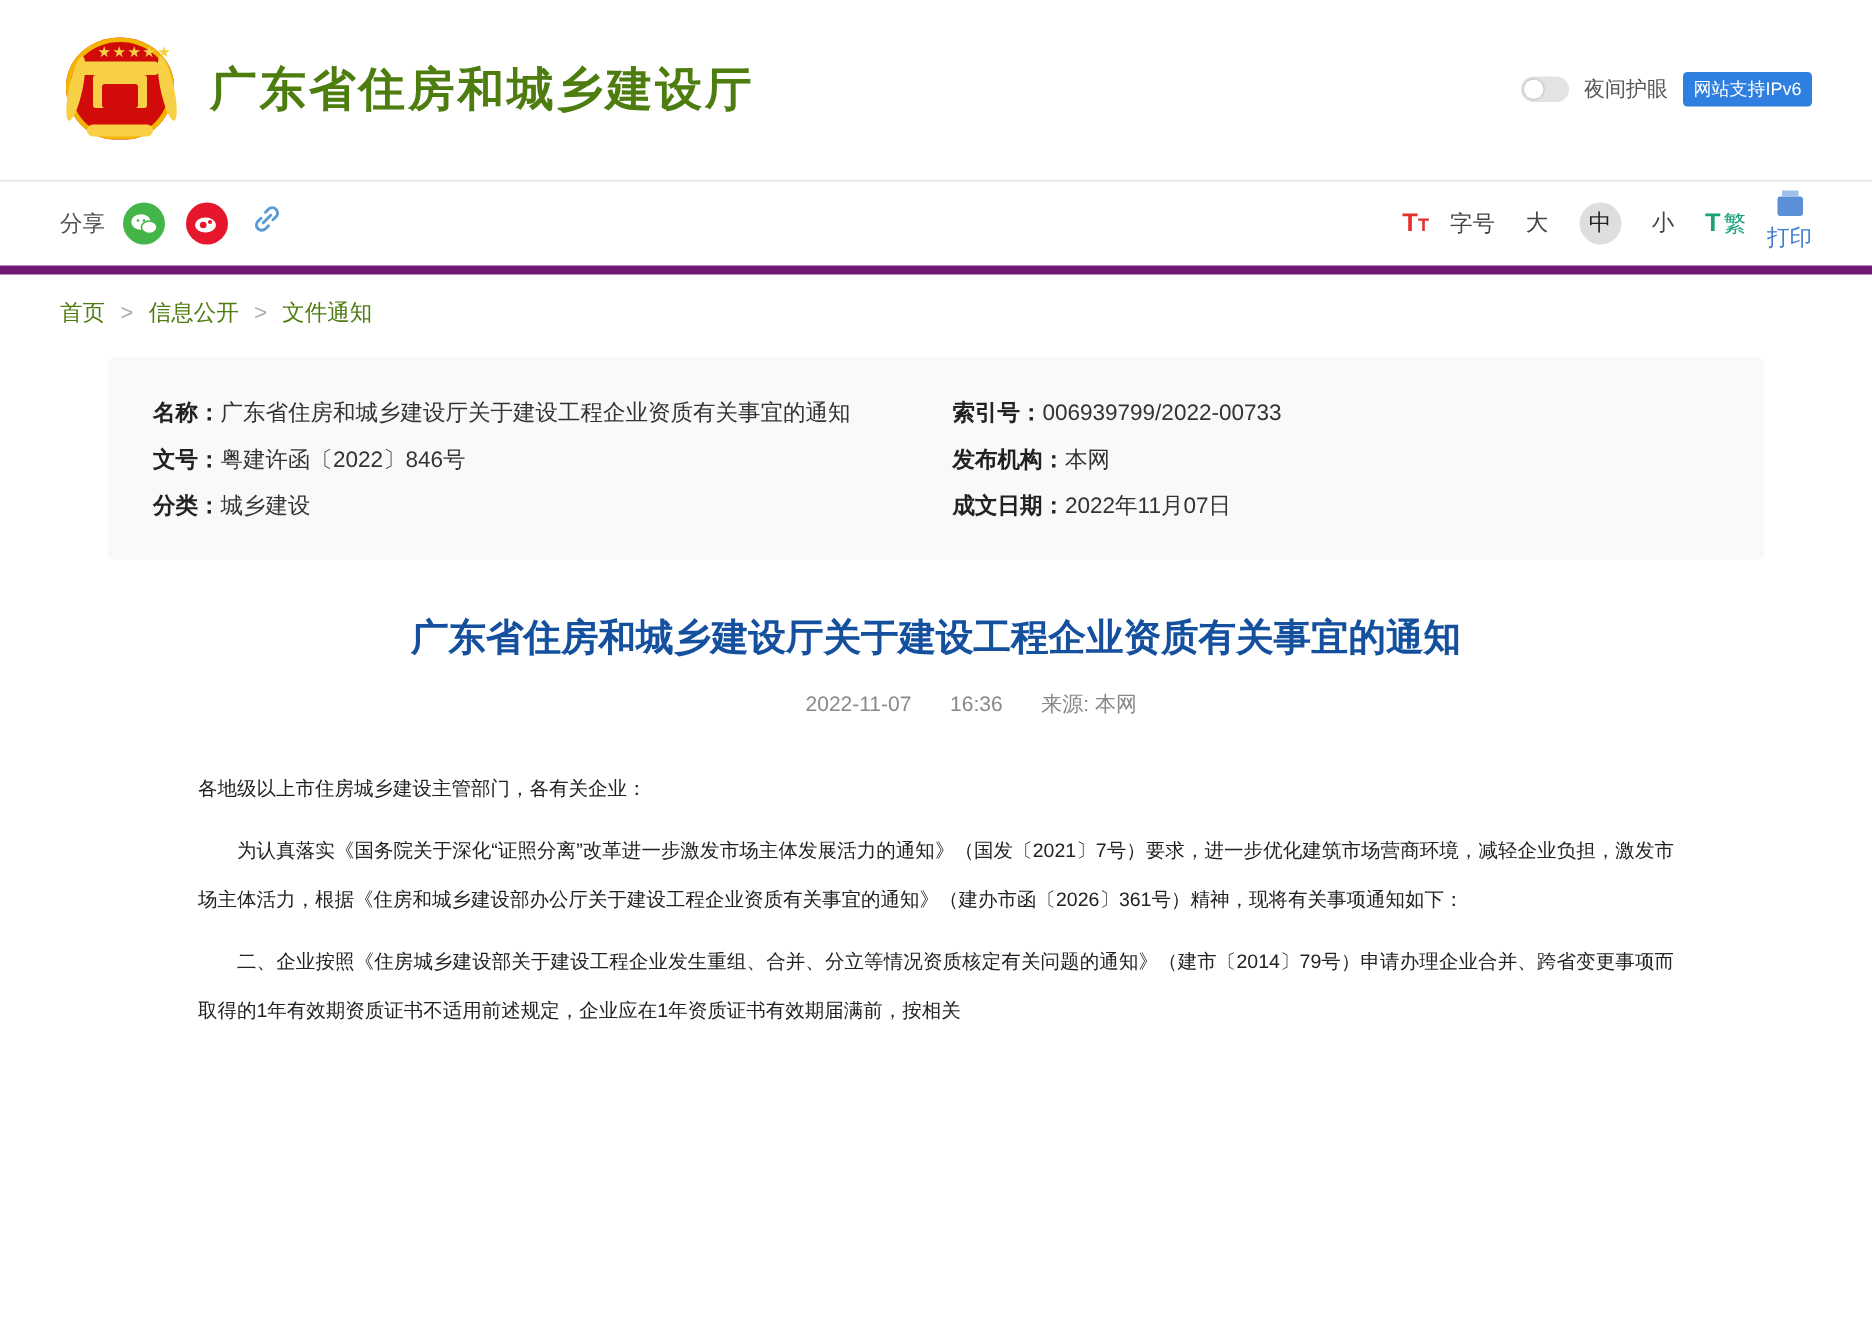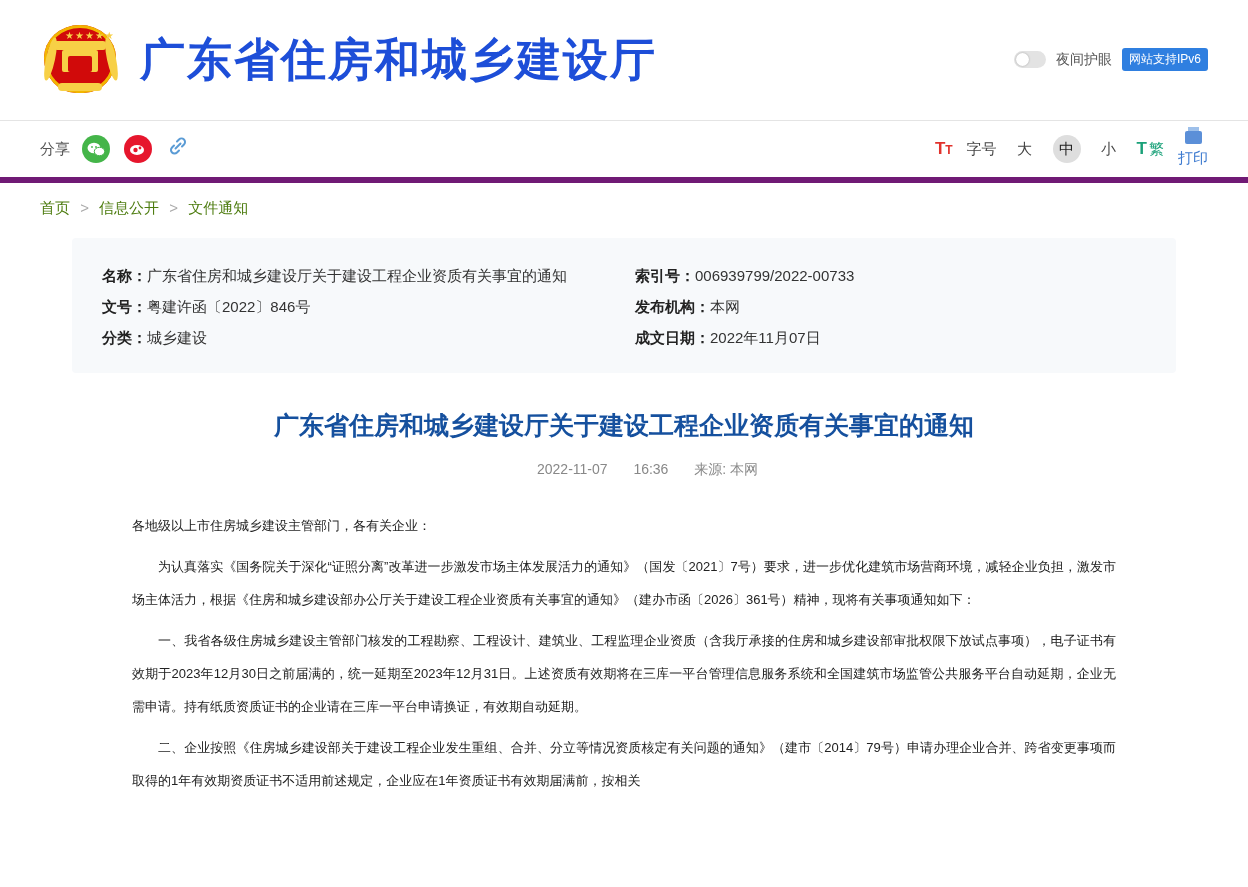--- a/index.html
+++ b/index.html
@@ -80,23 +80,23 @@
     position: absolute;
     left: 14px; bottom: 6px;
     width: 44px; height: 8px;
     background: #f7d046;
     border-radius: 4px;
   }
 
   .site-title {
     margin-left: 22px;
     font-family: "DejaVu Sans", sans-serif;
-    font-size: 45px;
+    font-size: 31px;
     font-weight: bold;
-    color: #1d4ed8;
+    color: #4d7c0f;
     letter-spacing: 2px;
     white-space: nowrap;
   }
 
   .header-right {
     position: absolute;
     right: 40px;
     top: 48px;
     display: flex;
     align-items: center;
@@ -365,15 +365,14 @@
   <span class="gap"></span>
   <span>16:36</span>
   <span class="gap"></span>
   <span>来源:</span>
   <span>本网</span>
 </div>
 
 <div class="article-body">
   <p>各地级以上市住房城乡建设主管部门，各有关企业：</p>
   <p class="indent">为认真落实《国务院关于深化“证照分离”改革进一步激发市场主体发展活力的通知》（国发〔2021〕7号）要求，进一步优化建筑市场营商环境，减轻企业负担，激发市场主体活力，根据《住房和城乡建设部办公厅关于建设工程企业资质有关事宜的通知》（建办市函〔2026〕361号）精神，现将有关事项通知如下：</p>
-  <p class="indent">一、我省各级住房城乡建设主管部门核发的工程勘察、工程设计、建筑业、工程监理企业资质（含我厅承接的住房和城乡建设部审批权限下放试点事项），电子证书有效期于2023年12月30日之前届满的，统一延期至2023年12月31日。上述资质有效期将在三库一平台管理信息服务系统和全国建筑市场监管公共服务平台自动延期，企业无需申请。持有纸质资质证书的企业请在三库一平台申请换证，有效期自动延期。</p>
   <p class="indent">二、企业按照《住房城乡建设部关于建设工程企业发生重组、合并、分立等情况资质核定有关问题的通知》（建市〔2014〕79号）申请办理企业合并、跨省变更事项而取得的1年有效期资质证书不适用前述规定，企业应在1年资质证书有效期届满前，按相关</p>
 </div>
 
 </body></html>

